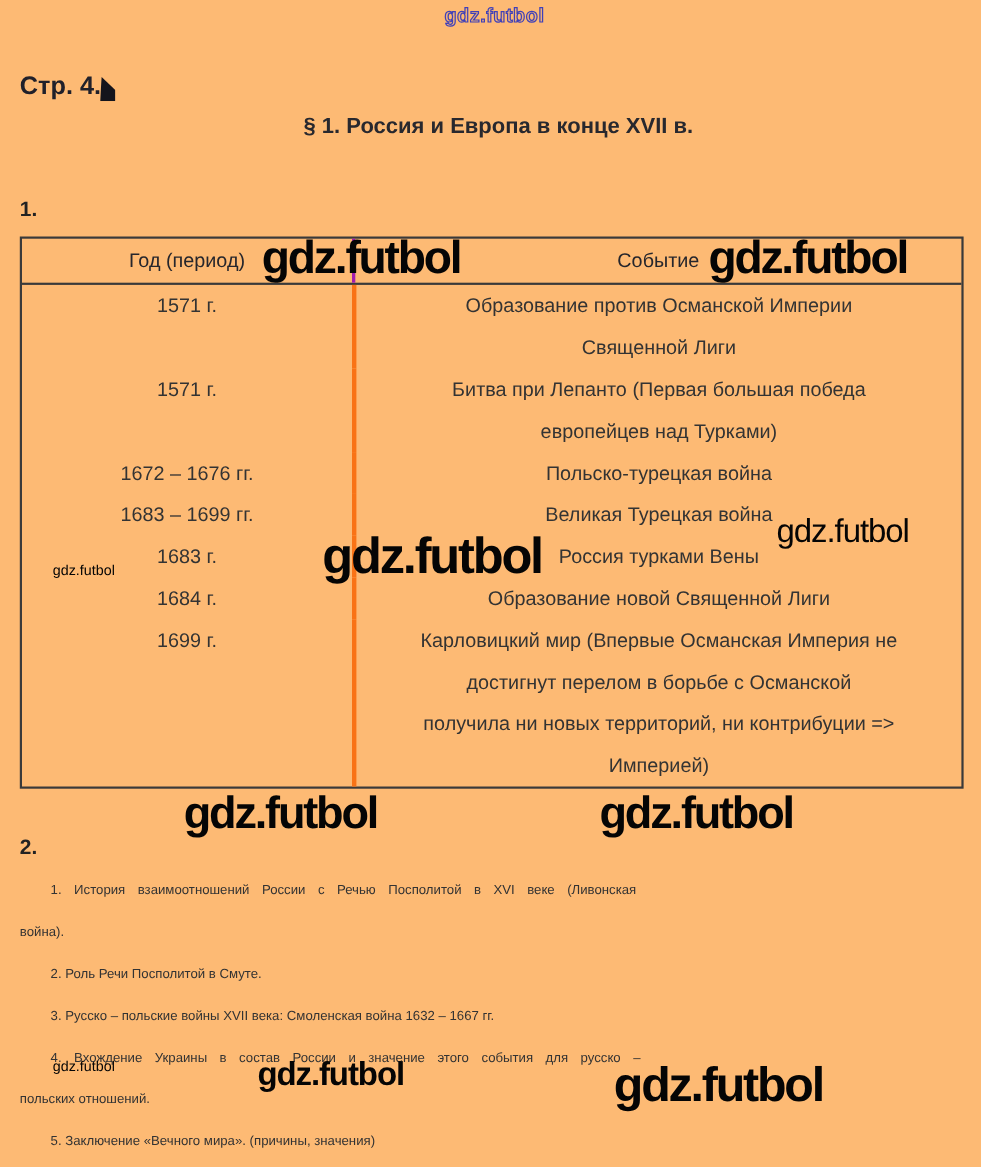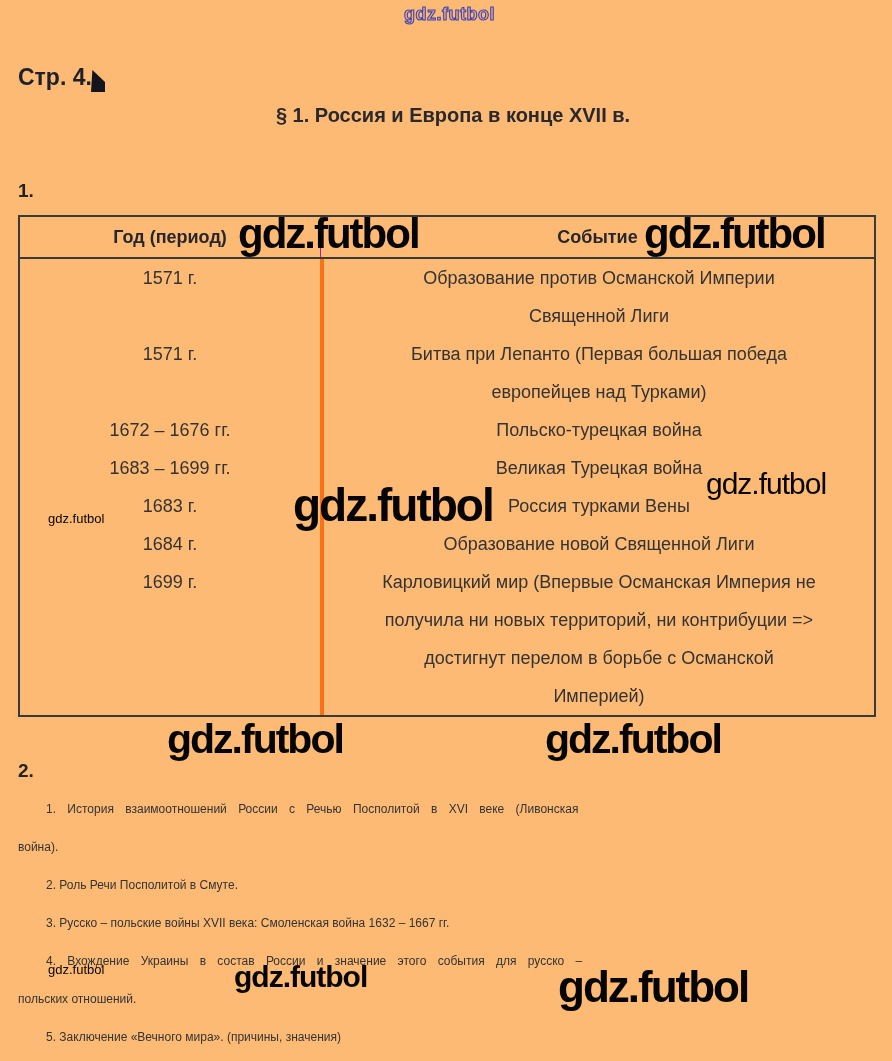--- a/index.html
+++ b/index.html
@@ -69,24 +69,24 @@
     background:transparent;
     z-index:1;
   }
   .t-header{
     display:grid;grid-template-columns:300px 1fr;
     border-bottom:2px solid #3a3a3a;
   }
   .t-h-cell{
     line-height:40px;height:40px;
     text-align:center;
-    font-size:18px;font-weight:700;color:#26262c;
-    white-space:nowrap;
-  }
-  .t-h-event{border-left:1px solid #a21caf;}
+    font-size:18px;font-weight:400;color:#26262c;
+    white-space:nowrap;
+  }
+  .t-h-event{border-left:3px solid #a21caf;}
   .t-row{display:grid;grid-template-columns:300px 1fr;}
   .t-year{
     line-height:38px;text-align:center;
     font-size:18px;color:#333;
     white-space:nowrap;
   }
   .t-event{border-left:4px solid #f97316;}
   .t-event .t-line{
     line-height:38px;text-align:center;
     font-size:18px;color:#333;
@@ -156,22 +156,22 @@
         <div class="t-row">
           <div class="t-year">1684 г.</div>
           <div class="t-event">
             <div class="t-line">Образование новой Священной Лиги</div>
           </div>
         </div>
         <div class="t-row">
           <div class="t-year">1699 г.</div>
           <div class="t-event">
             <div class="t-line">Карловицкий мир (Впервые Османская Империя не</div>
+            <div class="t-line">достигнут перелом в борьбе с Османской</div>
             <div class="t-line">получила ни новых территорий, ни контрибуции =&gt;</div>
-            <div class="t-line">достигнут перелом в борьбе с Османской</div>
             <div class="t-line">Империей)</div>
           </div>
         </div>
       </div>
   </div>
 
   <div class="wm wm-th-left">gdz.futbol</div>
   <div class="wm wm-th-right">gdz.futbol</div>
   <div class="wm wm-mid-big">gdz.futbol</div>
   <div class="wm wm-mid-right">gdz.futbol</div>

